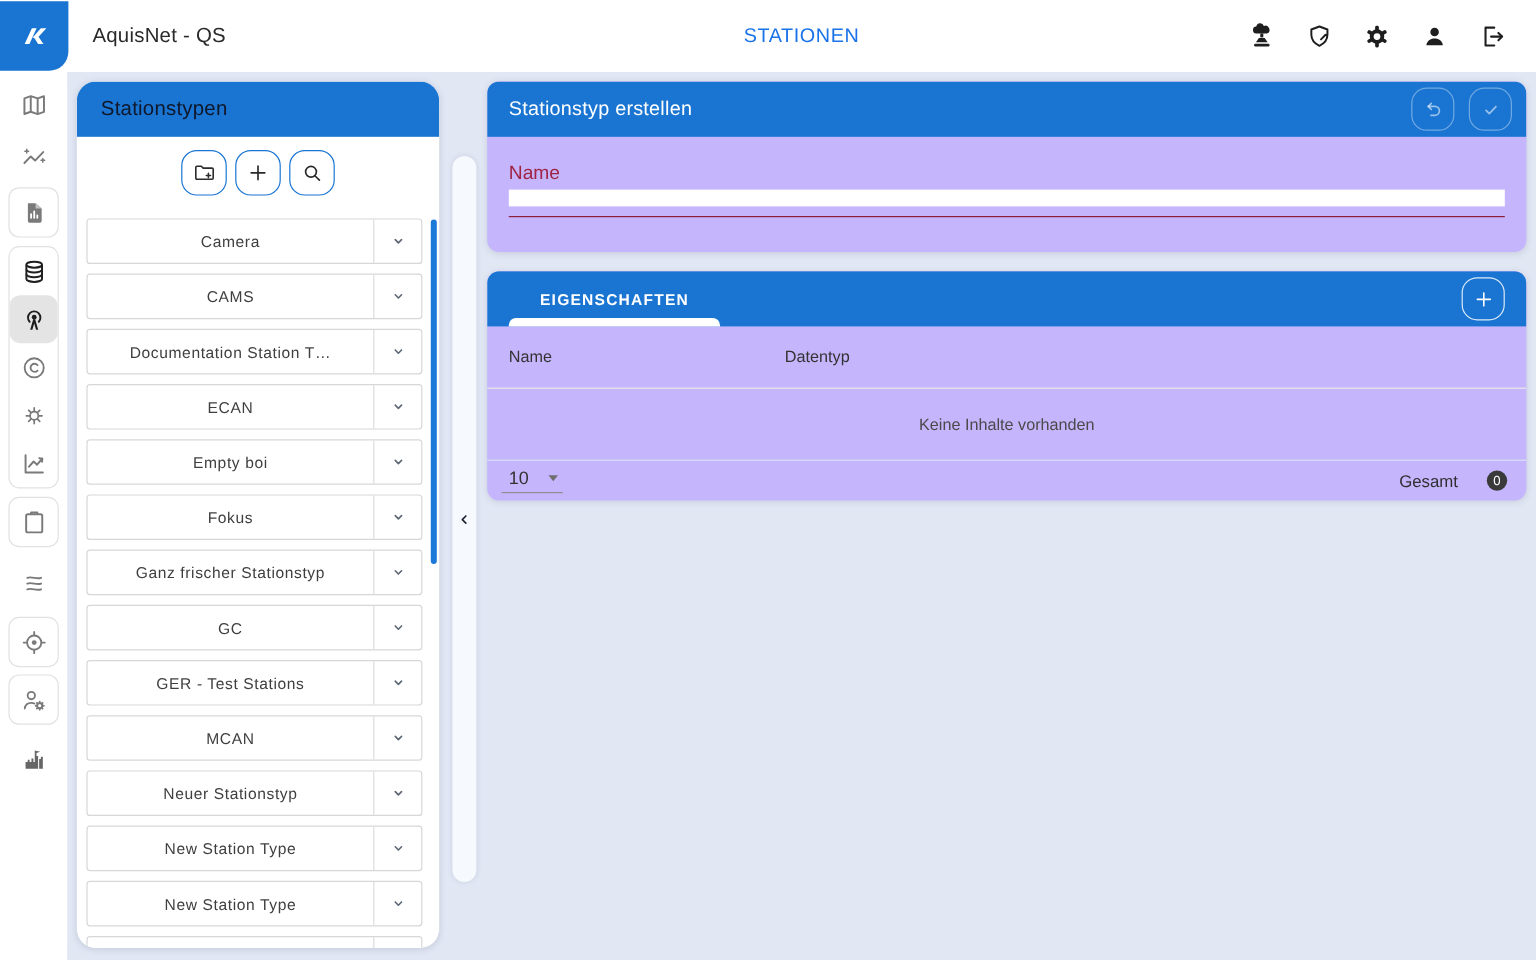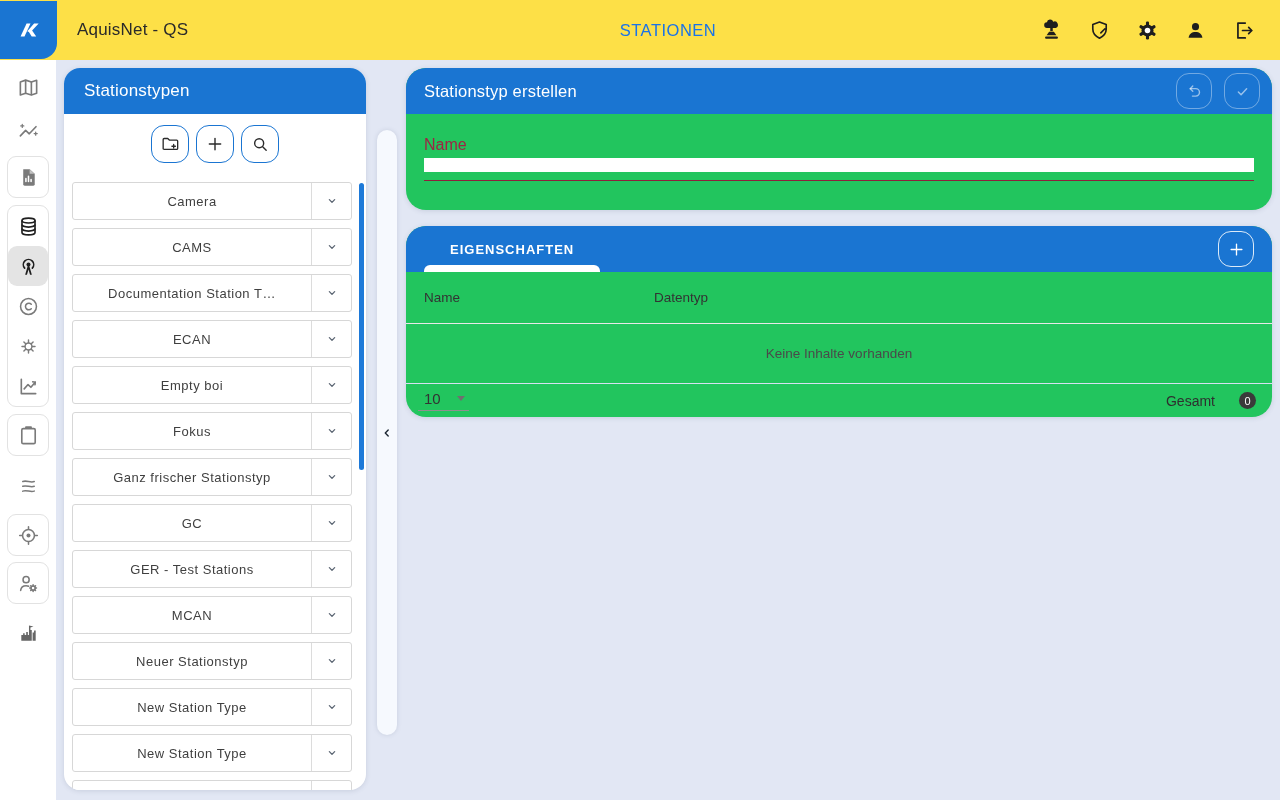--- a/index.html
+++ b/index.html
@@ -1,20 +1,20 @@
 <!DOCTYPE html>
 <html><head>
 <meta charset="utf-8">
 <style>
   * { margin:0; padding:0; box-sizing:border-box; }
   html,body { width:1280px; height:800px; overflow:hidden; background:#e2e7f4;
     font-family:"Liberation Sans", sans-serif; }
 
   
-  .topbar { position:relative; height:60px; background:#fde047; display:flex; align-items:center; }
+  .topbar { position:relative; height:60px; background:#ffffff; display:flex; align-items:center; }
   .logo { width:57px; height:58px; background:#1a75d2; border-radius:0 0 16px 0;
     display:flex; align-items:center; justify-content:center; flex:0 0 auto; }
   .logo svg { width:30px; height:30px; }
   .app-title { margin-left:20px; font-size:17px; color:#2a2a2a; letter-spacing:.2px; }
   .nav-wrap { position:absolute; left:56px; right:0; text-align:center; pointer-events:none; }
   .nav-title { display:inline-block; pointer-events:auto; font-size:16.5px; color:#1a73e8;
     letter-spacing:.5px; cursor:pointer; }
   .topbar-icons { position:absolute; right:17px; display:flex; gap:8px; }
   .tb-btn { width:40px; height:40px; display:flex; align-items:center; justify-content:center;
     color:#1e1e1e; cursor:pointer; background:none; border:none; }
@@ -30,21 +30,21 @@
     color:#7a7a7a; cursor:pointer; }
   .rail-cell svg { width:23px; height:23px; }
   .rail-card { background:#fff; border:1px solid #e2e2e2; border-radius:9px; }
   .rail-cell.dark { color:#1f1f1f; }
   .rail-cell.active { background:#e4e4e4; border-radius:9px; }
 
   
   .left-panel { position:absolute; left:64px; top:8px; width:302px; height:722px; background:#fff;
     border-radius:16px; box-shadow:0 1px 5px rgba(70,80,110,.16); overflow:hidden; }
   .panel-header { height:46px; background:#1a75d2; display:flex; align-items:center; padding:0 20px; }
-  .panel-header .ttl { color:#ffffff; font-size:17px; font-weight:500; letter-spacing:.2px; }
+  .panel-header .ttl { color:#0f172a; font-size:17px; font-weight:500; letter-spacing:.2px; }
   .lp-toolbar { height:60px; display:flex; align-items:center; justify-content:center; gap:7px; }
   .round-btn { width:38px; height:38px; border:1px solid #1a75d2; border-radius:13px; background:#fff;
     display:flex; align-items:center; justify-content:center; color:#2b2b2b; cursor:pointer; }
   .round-btn svg { width:20px; height:20px; }
   .station-list { height:616px; overflow:hidden; position:relative; }
   .station-item { display:flex; height:38px; margin:0 14px 8px 8px; background:#fff;
     border:1px solid #d7d7d7; border-radius:3px; cursor:pointer; }
   .station-item:first-child { margin-top:8px;text-align:right; }
   .item-label { flex:1; display:flex; align-items:center; justify-content:center;
     font-size:13px; color:#3f3f3f; letter-spacing:.5px; overflow:hidden; white-space:nowrap;
@@ -57,21 +57,21 @@
     background:#1d79d8; border-radius:3px; cursor:pointer; }
 
   
   .splitter { position:absolute; left:377px; top:70px; width:20px; height:605px;
     background:#f6f9fe; border-radius:10px; box-shadow:0 0 4px rgba(120,130,160,.25);
     display:flex; align-items:center; justify-content:center; cursor:pointer; }
   .splitter svg { width:16px; height:16px; color:#1c2733; }
 
   
   .main { position:absolute; left:406px; top:8px; right:8px; }
-  .card { background:#22c55e; border-radius:20px; box-shadow:0 1px 5px rgba(70,80,110,.16); overflow:hidden; }
+  .card { background:#c4b5fd; border-radius:10px; box-shadow:0 1px 5px rgba(70,80,110,.16); overflow:hidden; }
   .main-header { height:46px; background:#1a75d2; display:flex; align-items:center; padding:0 12px 0 18px; }
   .main-header .ttl { color:#fff; font-size:16.5px; font-weight:500; flex:1; letter-spacing:.2px; }
   .ghost-btn { width:36px; height:36px; border:1.5px solid rgba(255,255,255,.38); border-radius:13px;
     background:transparent; color:rgba(255,255,255,.55); display:flex; align-items:center;
     justify-content:center; margin-left:12px; cursor:pointer; }
   .ghost-btn svg { width:19px; height:19px; }
   .ghost-btn.enabled { border-color:rgba(255,255,255,.85); color:#fff; }
   .form-body { padding:22px 18px 0 18px; height:96px; }
   .field { border-bottom:1.5px solid #8e1f3c; padding-bottom:6px; }
   .field-label { display:block; font-size:16px; color:#9f2444; margin-bottom:2px; }

